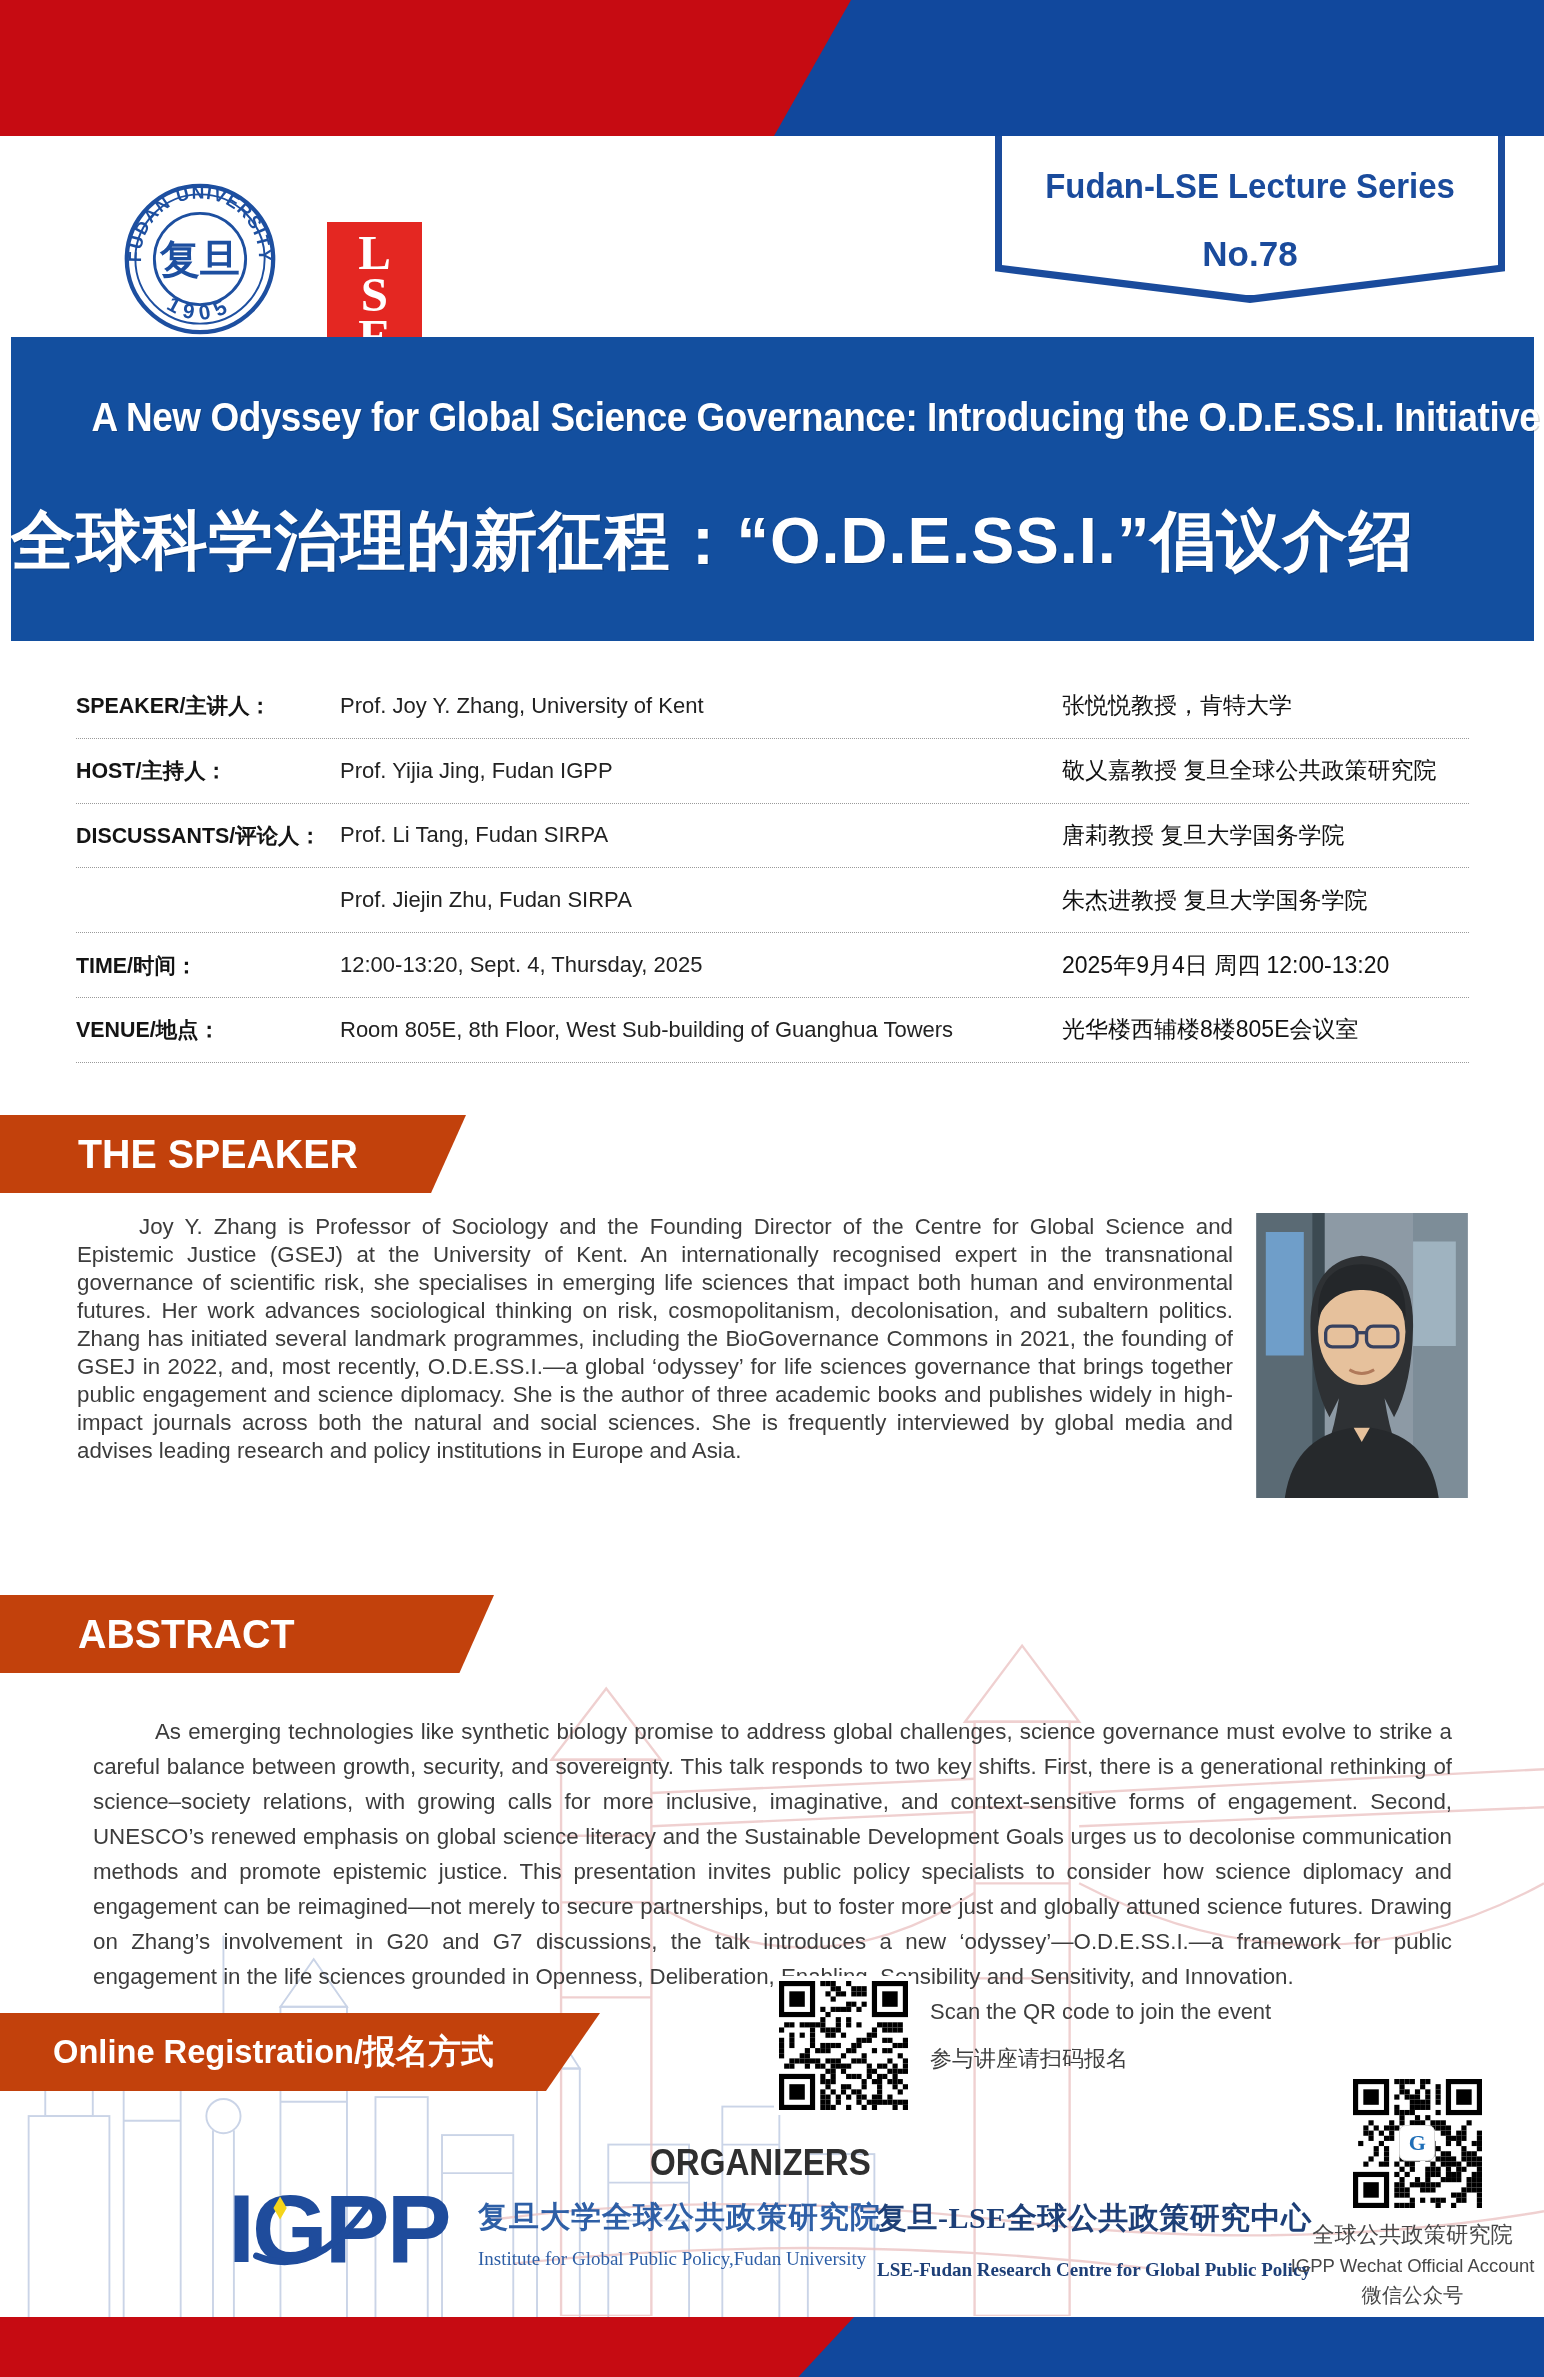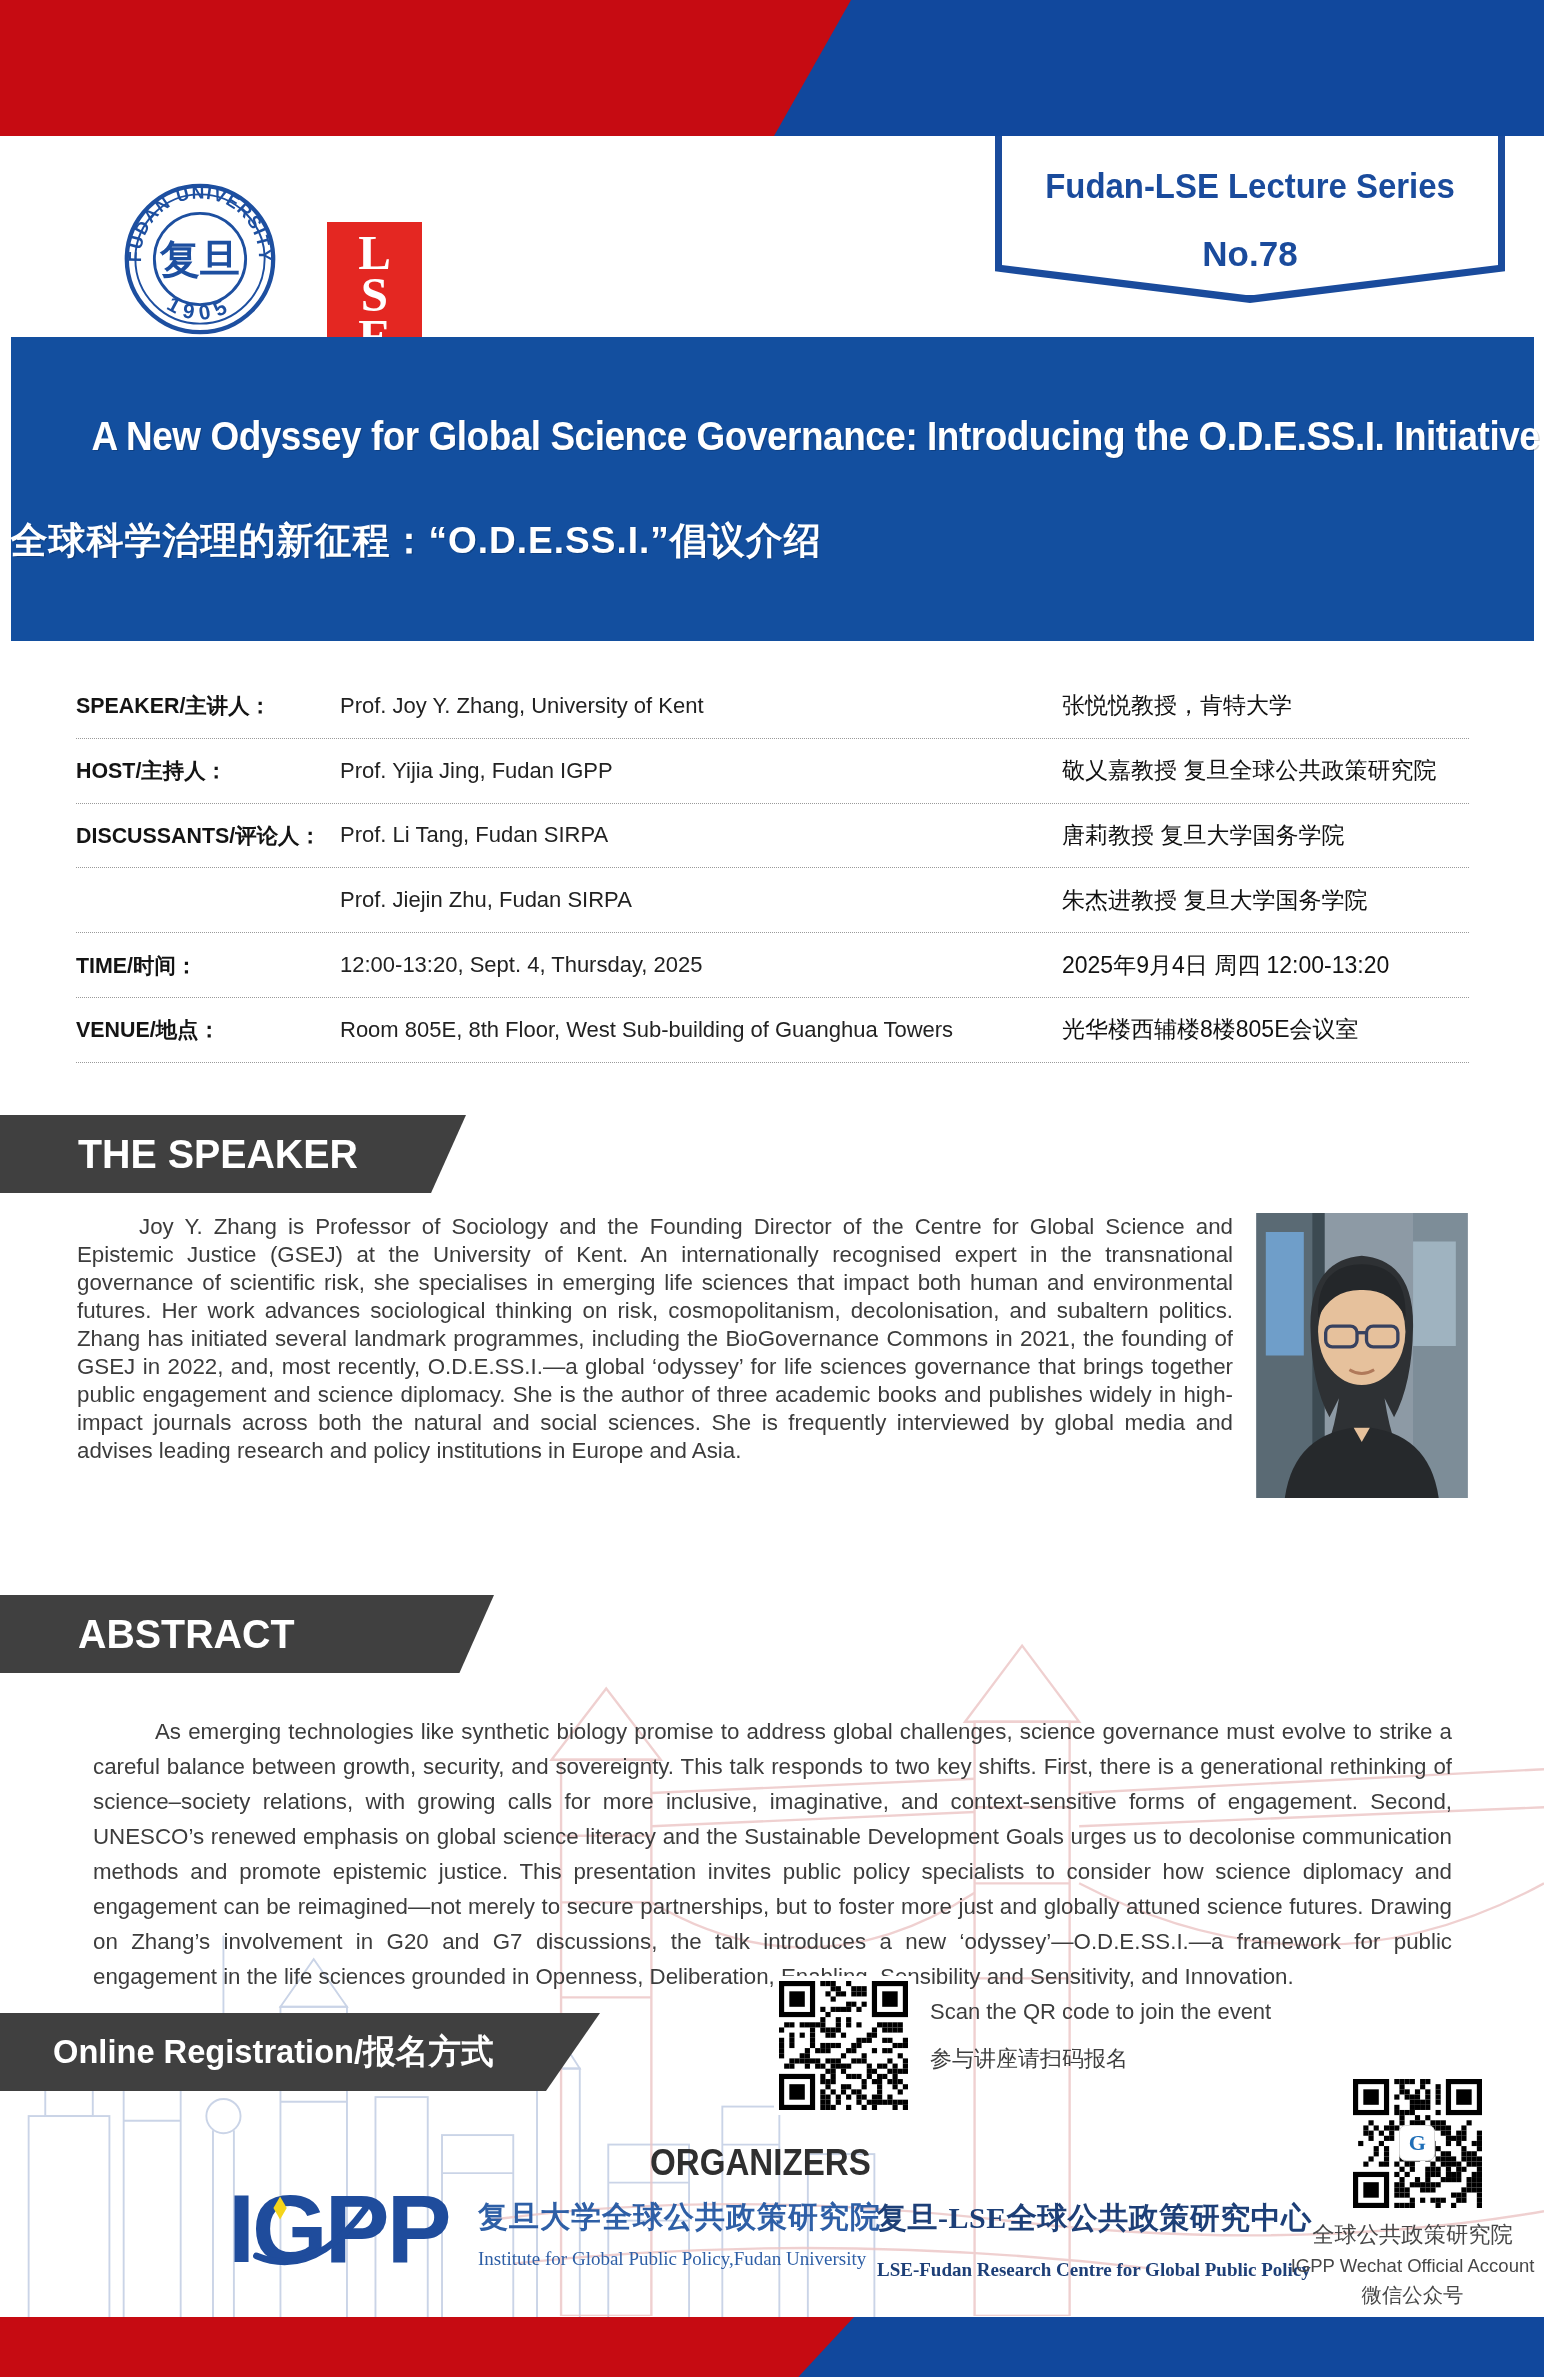--- a/index.html
+++ b/index.html
@@ -21,31 +21,31 @@
   
   .seal{position:absolute;left:123px;top:182px;width:154px;height:154px;}
   .lse{position:absolute;left:327px;top:222px;width:95px;height:146px;background:#e42722;
        display:flex;flex-direction:column;align-items:center;justify-content:center;}
   .lse span{color:#fff;font-family:"Liberation Serif",serif;font-weight:bold;font-size:49px;line-height:42px;}
   
   .title-banner{position:absolute;left:10.5px;top:337px;width:1523px;height:304px;background:#134f9f;
                 display:flex;flex-direction:column;align-items:flex-start;justify-content:center;color:#fff;}
   .title-en{font-size:41px;font-weight:bold;white-space:nowrap;transform:scaleX(.9);letter-spacing:-0.5px;
             text-shadow:1.4px 1.4px 0 rgba(0,0,0,.18);}
-  .title-zh{margin-top:56px;font-size:37px;font-weight:bold;letter-spacing:1px;
+  .title-zh{margin-top:56px;font-size:65px;font-weight:bold;letter-spacing:1px;
             text-shadow:1.4px 1.4px 0 rgba(0,0,0,.18);}
   
   .info{position:absolute;left:76px;top:674px;width:1393px;}
   .info .row{display:grid;grid-template-columns:264px 1fr 407px;align-items:center;
              min-height:58px;border-bottom:1.9px dotted #9a9a9a;padding:2.9px 0;}
   .info .lab{font-size:21.4px;font-weight:bold;color:#141414;}
   .info .val{font-size:22px;color:#222;}
   .info .zh{font-size:23px;color:#111;}
   
-  .rib{position:absolute;left:0;background:#404040;color:#fff;font-weight:bold;
+  .rib{position:absolute;left:0;background:#c2410c;color:#fff;font-weight:bold;
        display:flex;align-items:center;}
   .rib span{transform:scaleX(.96);transform-origin:left center;}
   .rib-speaker{top:1115px;width:388px;height:78px;clip-path:polygon(0 0,100% 0,92.5% 100%,0 100%);
                padding-left:78px;font-size:41px;}
   .rib-abstract{top:1595px;width:416px;height:78px;clip-path:polygon(0 0,100% 0,93% 100%,0 100%);
                 padding-left:78px;font-size:41px;}
   .rib-reg{top:2013px;width:547px;height:78px;clip-path:polygon(0 0,100% 0,91% 100%,0 100%);
            padding-left:53px;font-size:34px;z-index:5;}
   
   .bio{position:absolute;left:77px;top:1213px;width:1391px;font-size:22.3px;line-height:28px;

